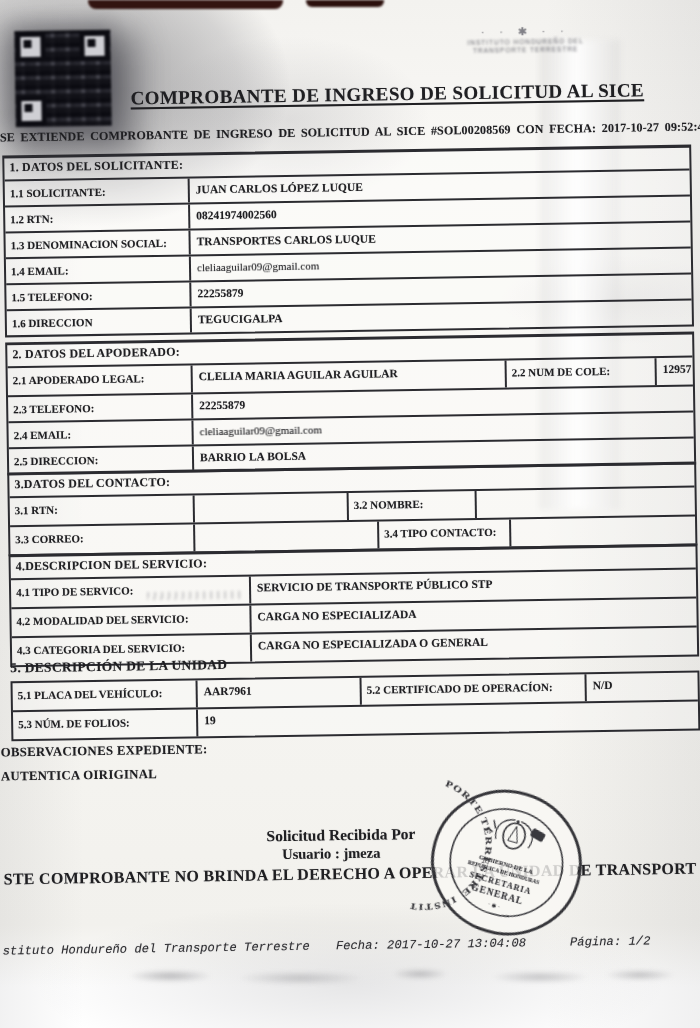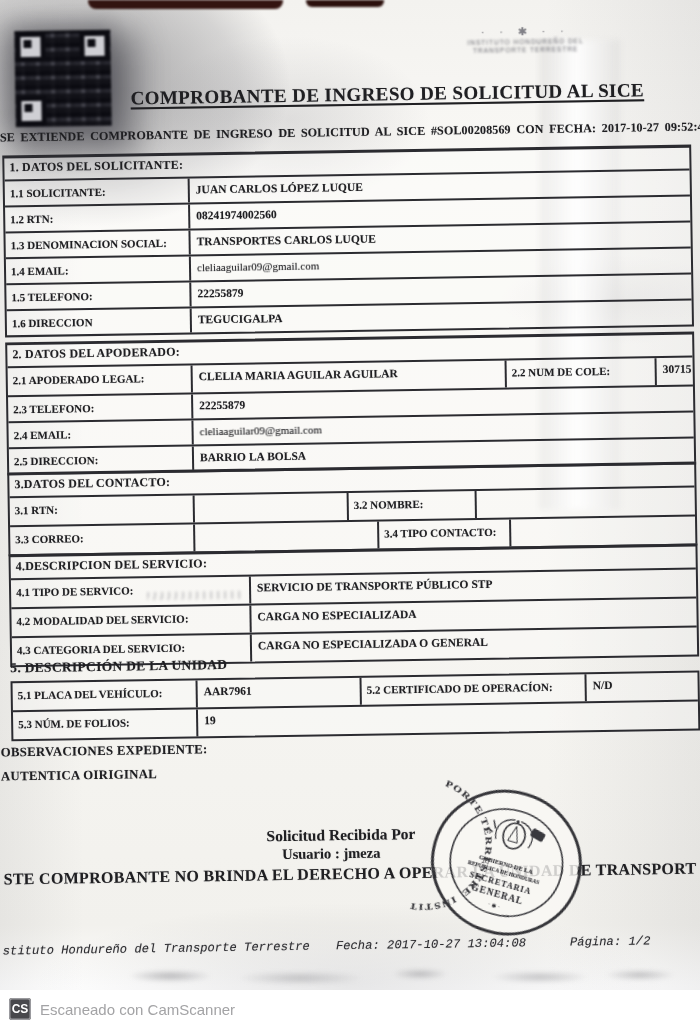--- a/index.html
+++ b/index.html
@@ -163,21 +163,21 @@
         <div class="val">TEGUCIGALPA</div>
       </div>
     </div>
 
     <div class="tbl s2">
       <div class="thead">2. DATOS DEL APODERADO:</div>
       <div class="trow h27">
         <div class="lbl w185">2.1 APODERADO LEGAL:</div>
         <div class="val w300" style="border-right:2px solid #2b2b30;">CLELIA MARIA AGUILAR AGUILAR</div>
         <div class="lbl w150l">2.2 NUM DE COLE:</div>
-        <div class="val">30715</div>
+        <div class="val">12957</div>
       </div>
       <div class="trow">
         <div class="lbl w185">2.3 TELEFONO:</div>
         <div class="val">22255879</div>
       </div>
       <div class="trow">
         <div class="lbl w185">2.4 EMAIL:</div>
         <div class="val email">cleliaaguilar09@gmail.com</div>
       </div>
       <div class="trow">
@@ -270,17 +270,13 @@
 
     <div class="footer">
       <span class="f-org">stituto Hondureño del Transporte Terrestre</span>
       <span class="f-fecha">Fecha: 2017-10-27 13:04:08</span>
       <span class="f-pagina">Página: 1/2</span>
     </div>
   </div>
 
   <div class="smudge-bottom"></div>
 
-  <div class="cambar">
-    <div class="cs-badge">CS</div>
-    <div class="cs-text">Escaneado con CamScanner</div>
-  </div>
 </div>
 
 </body></html>

